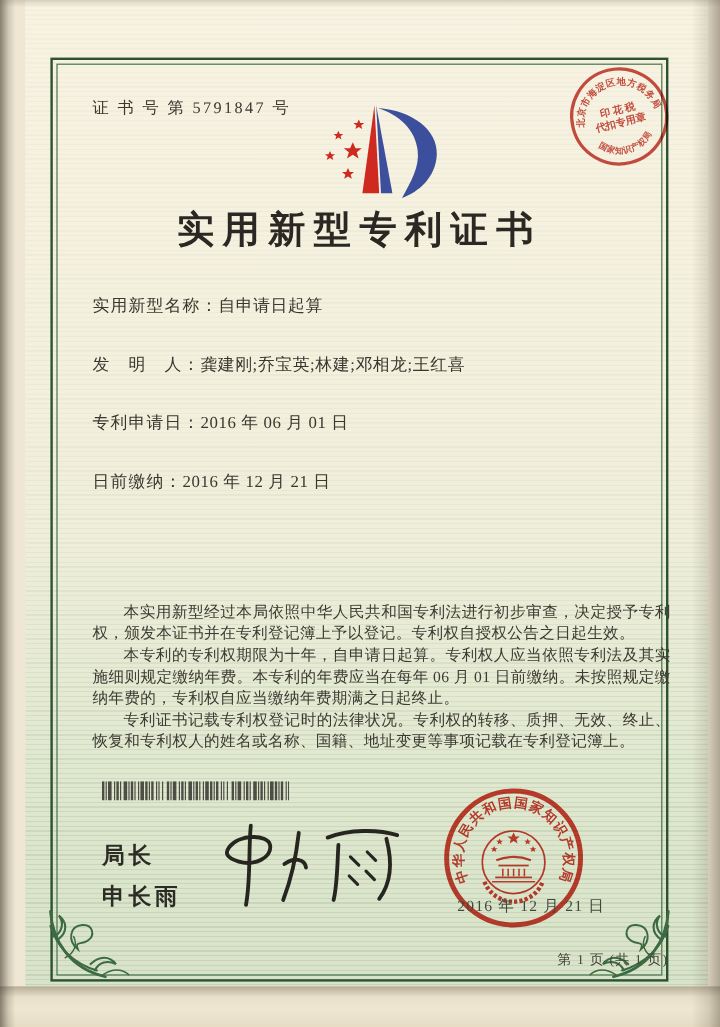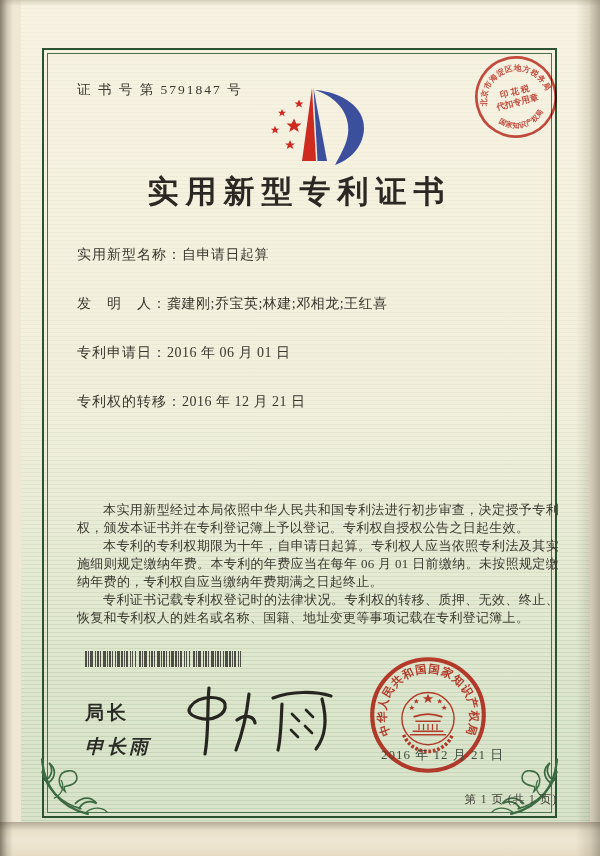--- a/index.html
+++ b/index.html
@@ -34,21 +34,21 @@
     position:absolute;left:21px;right:33px;top:171px;text-align:center;
     font-size:31px;font-weight:600;letter-spacing:7px;color:#2b2823;
   }
   .fields{position:absolute;left:56px;top:246px;width:486px;font-size:14px;color:#3a372f;}
   .field{margin-bottom:31px;white-space:nowrap;letter-spacing:0.5px;}
   .field .lab{letter-spacing:1px;}
   .paras{position:absolute;left:56px;top:501px;width:482px;color:#3c3a32;}
   .paras p{margin:0;font-size:13px;line-height:18px;text-indent:2em;letter-spacing:0.3px;text-align:justify;}
   .barcode{position:absolute;left:64px;top:651px;width:156px;height:16px;opacity:.82;}
   .signer{position:absolute;left:64px;top:700px;font-size:19px;font-weight:600;letter-spacing:3px;color:#2c2c27;}
-  .signer .name{margin-top:8px;font-style:italic;}
+  .signer .name{margin-top:8px;}
   .signature{position:absolute;left:158px;top:682px;width:170px;height:80px;}
   .seal{position:absolute;left:344px;top:652px;width:126px;height:126px;mix-blend-mode:multiply;opacity:.95;}
   .seal-date{position:absolute;left:360px;top:746px;width:130px;font-size:13px;letter-spacing:1px;color:#3f4a3e;}
   .tax-stamp{position:absolute;left:450px;top:52px;width:90px;height:90px;transform:rotate(-14deg);mix-blend-mode:multiply;opacity:.9;}
   .footer{position:absolute;left:21px;right:33px;top:792px;text-align:right;font-size:11.5px;letter-spacing:1px;color:#45453b;}
   
   .below-page{
     position:absolute;left:0;right:0;top:822px;height:34px;
     background:linear-gradient(180deg,#b6ac97 0%,#e9e0ca 26%,#efe7d2 55%,#e6dcc4 100%);
   }
@@ -103,21 +103,21 @@
       <path fill="#3c4f9c" d="M52.5,4 L66,77 L56.5,77 Z"></path>
       <path fill="#3c4f9c" d="M54,6 C82,8 104,24 103,45 C102,64 88,76 74,81 C81,68 89,55 87,41 C85,24 72,12 54,6 Z"></path>
     </svg>
 
     <div class="title">实用新型专利证书</div>
 
     <div class="fields">
       <div class="field"><span class="lab">实用新型名称：</span><span class="val">自申请日起算</span></div>
       <div class="field"><span class="lab">发　明　人：</span><span class="val">龚建刚;乔宝英;林建;邓相龙;王红喜</span></div>
       <div class="field"><span class="lab">专利申请日：</span><span class="val">2016 年 06 月 01 日</span></div>
-      <div class="field"><span class="lab">专利权的转移：</span><span class="val">2016 年 12 月 21 日</span></div>
+      <div class="field"><span class="lab">日前缴纳：</span><span class="val">2016 年 12 月 21 日</span></div>
     </div>
 
     <div class="paras">
       <p>本实用新型经过本局依照中华人民共和国专利法进行初步审查，决定授予专利权，颁发本证书并在专利登记簿上予以登记。专利权自授权公告之日起生效。</p>
       <p>本专利的专利权期限为十年，自申请日起算。专利权人应当依照专利法及其实施细则规定缴纳年费。本专利的年费应当在每年 06 月 01 日前缴纳。未按照规定缴纳年费的，专利权自应当缴纳年费期满之日起终止。</p>
       <p>专利证书记载专利权登记时的法律状况。专利权的转移、质押、无效、终止、恢复和专利权人的姓名或名称、国籍、地址变更等事项记载在专利登记簿上。</p>
     </div>
 
     <svg class="barcode" viewBox="0 0 156 16" preserveAspectRatio="none">
       <line x1="0" y1="8" x2="156" y2="8" stroke="#2f2d28" stroke-width="16" stroke-dasharray="2,1,1,1,3,2,1,1,2,1,1,2,3,1,1,1,2,1,1,2,1,1,3,1,2,1,1,1,2,2,1,1,1,2,1,3"></line>

